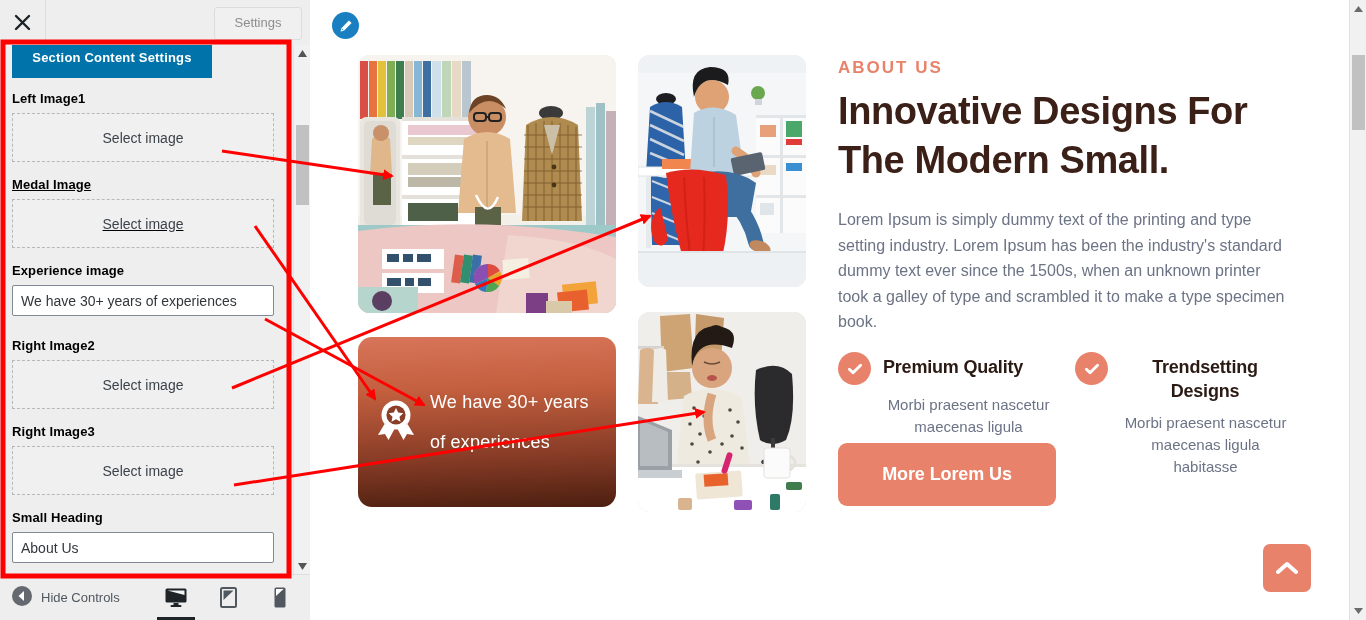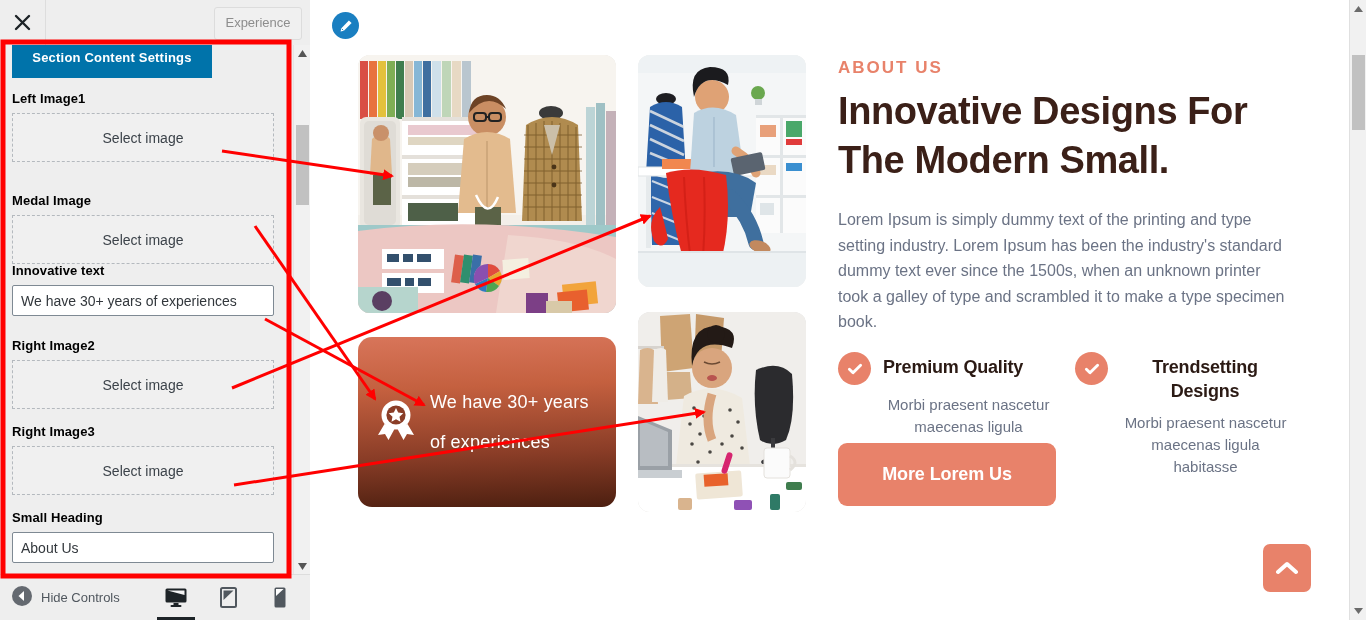--- a/index.html
+++ b/index.html
@@ -179,39 +179,39 @@
 <div id="root">
 
   <div id="customizer">
 
     <div id="cust-topbar">
       <div id="close-btn">
         <svg width="17" height="17" viewBox="0 0 17 17" aria-hidden="true">
           <path d="M2 2 L15 15 M15 2 L2 15" stroke="#1d2327" stroke-width="2.4" stroke-linecap="round"></path>
         </svg>
       </div>
-      <div id="publish-btn">Experience</div>
+      <div id="publish-btn">Settings</div>
     </div>
 
     <div id="panel-scroll">
 
       <div id="section-header">Section Content Settings</div>
 
       <div class="field" style="top:46px;">
         <div class="field-label">Left Image1</div>
         <div class="img-picker">Select image</div>
       </div>
 
-      <div class="field" style="top:148px;">
+      <div class="field" style="top:132px;text-decoration:underline;">
         <div class="field-label">Medal Image</div>
         <div class="img-picker">Select image</div>
       </div>
 
       <div class="field" style="top:218px;">
-        <div class="field-label">Innovative text</div>
+        <div class="field-label">Experience image</div>
         <div class="text-input">We have 30+ years of experiences</div>
       </div>
 
       <div class="field" style="top:293px;">
         <div class="field-label">Right Image2</div>
         <div class="img-picker">Select image</div>
       </div>
 
       <div class="field" style="top:379px;">
         <div class="field-label">Right Image3</div>

